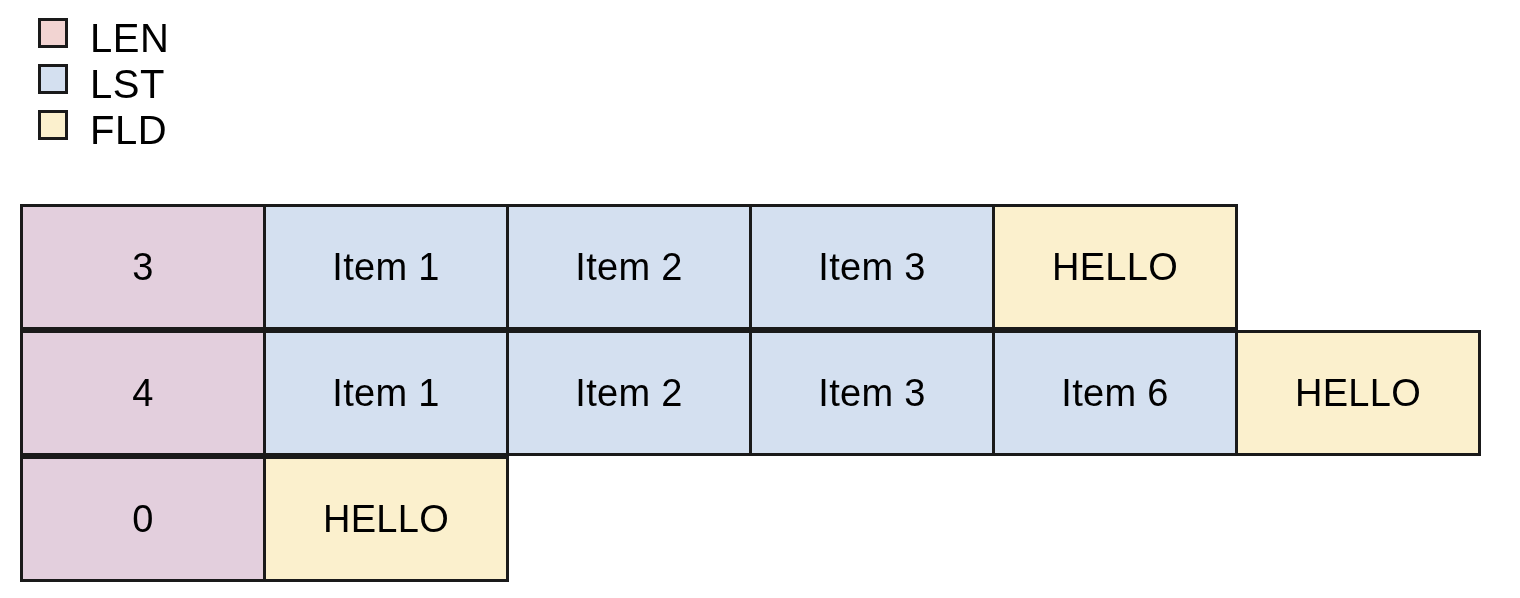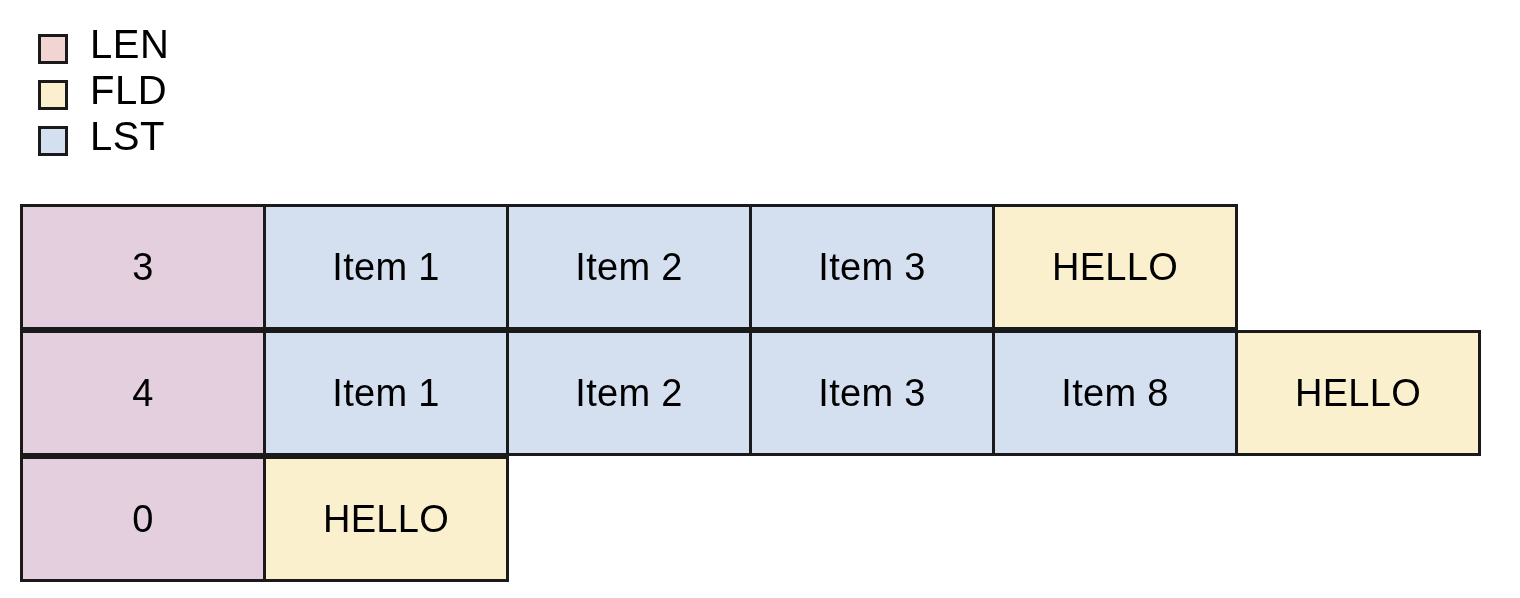--- a/index.html
+++ b/index.html
@@ -17,21 +17,21 @@
   }
 
   
   #legend {
     position: absolute;
     left: 38px;
     top: 18px;
   }
   .legend-row {
     display: flex;
-    align-items: flex-end;
+    align-items: flex-start;
     height: 46px;
   }
   .legend-swatch {
     width: 30px;
     height: 30px;
     border: 3px solid #1a1a1a;
     box-sizing: border-box;
     flex: 0 0 auto;
   }
   .legend-label {
@@ -73,42 +73,42 @@
 </style>
 </head>
 <body>
 
 <div id="legend">
     <div class="legend-row">
       <span class="legend-swatch" style="background: rgb(242, 212, 210);"></span>
       <span class="legend-label">LEN</span>
     </div>
     <div class="legend-row">
+      <span class="legend-swatch" style="background: rgb(212, 224, 240);"></span>
+      <span class="legend-label">LST</span>
+    </div>
+    <div class="legend-row">
       <span class="legend-swatch" style="background: rgb(251, 240, 205);"></span>
       <span class="legend-label">FLD</span>
-    </div>
-    <div class="legend-row">
-      <span class="legend-swatch" style="background: rgb(212, 224, 240);"></span>
-      <span class="legend-label">LST</span>
     </div>
   </div>
 
 <div id="table">
     <div class="trow">
       <div class="cell len">3</div>
       <div class="cell lst">Item 1</div>
       <div class="cell lst">Item 2</div>
       <div class="cell lst">Item 3</div>
       <div class="cell fld">HELLO</div>
     </div>
     <div class="trow">
       <div class="cell len">4</div>
       <div class="cell lst">Item 1</div>
       <div class="cell lst">Item 2</div>
       <div class="cell lst">Item 3</div>
-      <div class="cell lst">Item 8</div>
+      <div class="cell lst">Item 6</div>
       <div class="cell fld">HELLO</div>
     </div>
     <div class="trow">
       <div class="cell len">0</div>
       <div class="cell fld">HELLO</div>
     </div>
   </div>
 
 </body></html>

